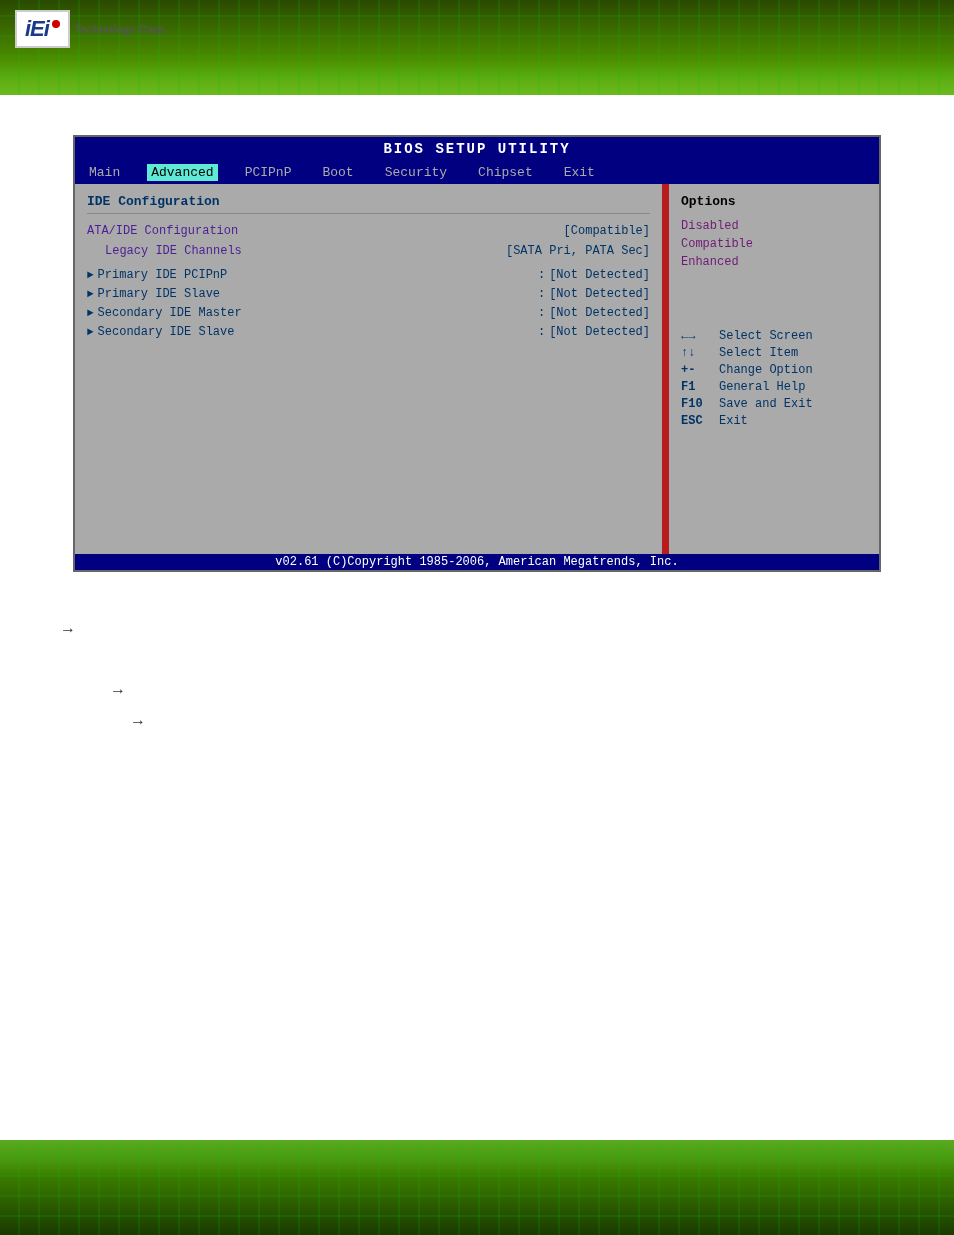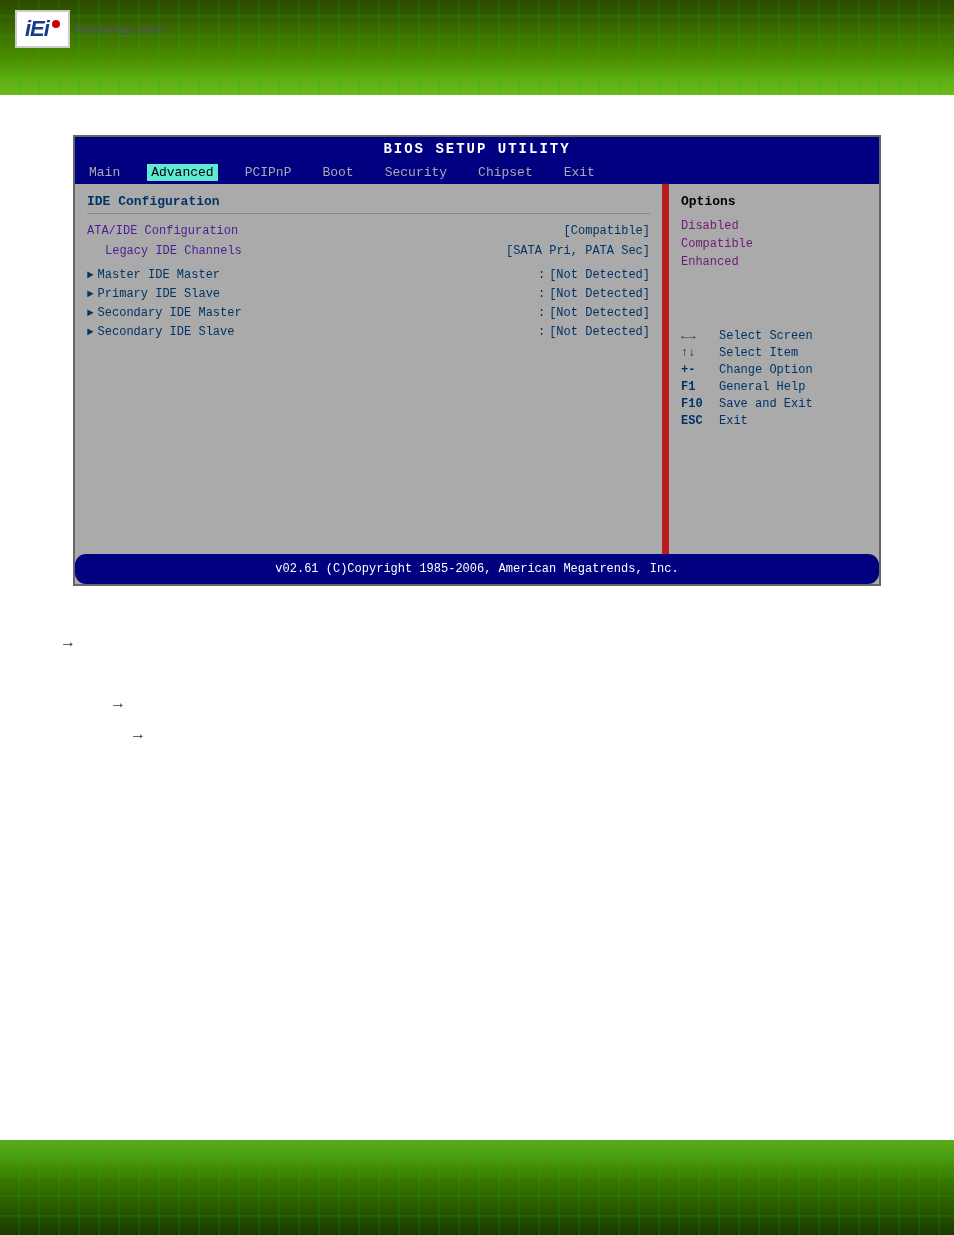--- a/index.html
+++ b/index.html
@@ -260,24 +260,23 @@
 
     .bios-key-desc {
       color: #003366;
     }
 
     
     .bios-footer {
       background: #000080;
       color: #ffffff;
       text-align: center;
-      padding: 8px 0;
+      padding: 1px 0;
       font-family: 'Courier New', monospace;
       font-size: 12px;
-      border-radius: 11px;
     }
 
     
     .text-content {
       padding: 10px 60px 20px 60px;
       font-family: Arial, sans-serif;
       font-size: 14px;
       color: #333333;
     }
 
@@ -348,21 +347,21 @@
         </div>
         <div class="bios-config-row bios-config-indent">
           <span class="bios-config-label">Legacy IDE Channels</span>
           <span class="bios-config-value">[SATA Pri, PATA Sec]</span>
         </div>
 
         <div class="bios-submenu-rows">
 
           <div class="bios-submenu-row">
             <span class="bios-arrow">►</span>
-            <span class="bios-submenu-label">Master IDE Master</span>
+            <span class="bios-submenu-label">Primary IDE PCIPnP</span>
             <span class="bios-submenu-colon">:</span>
             <span class="bios-submenu-value">[Not Detected]</span>
           </div>
 
           <div class="bios-submenu-row">
             <span class="bios-arrow">►</span>
             <span class="bios-submenu-label">Primary IDE Slave</span>
             <span class="bios-submenu-colon">:</span>
             <span class="bios-submenu-value">[Not Detected]</span>
           </div>

